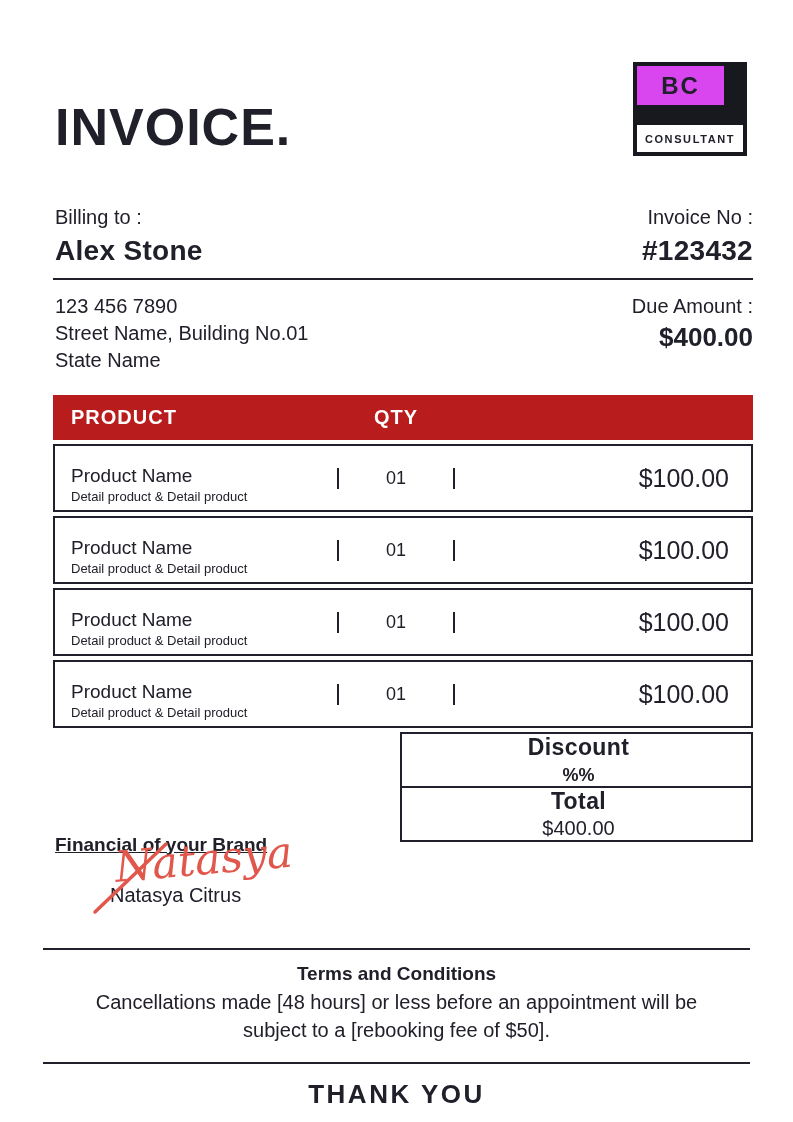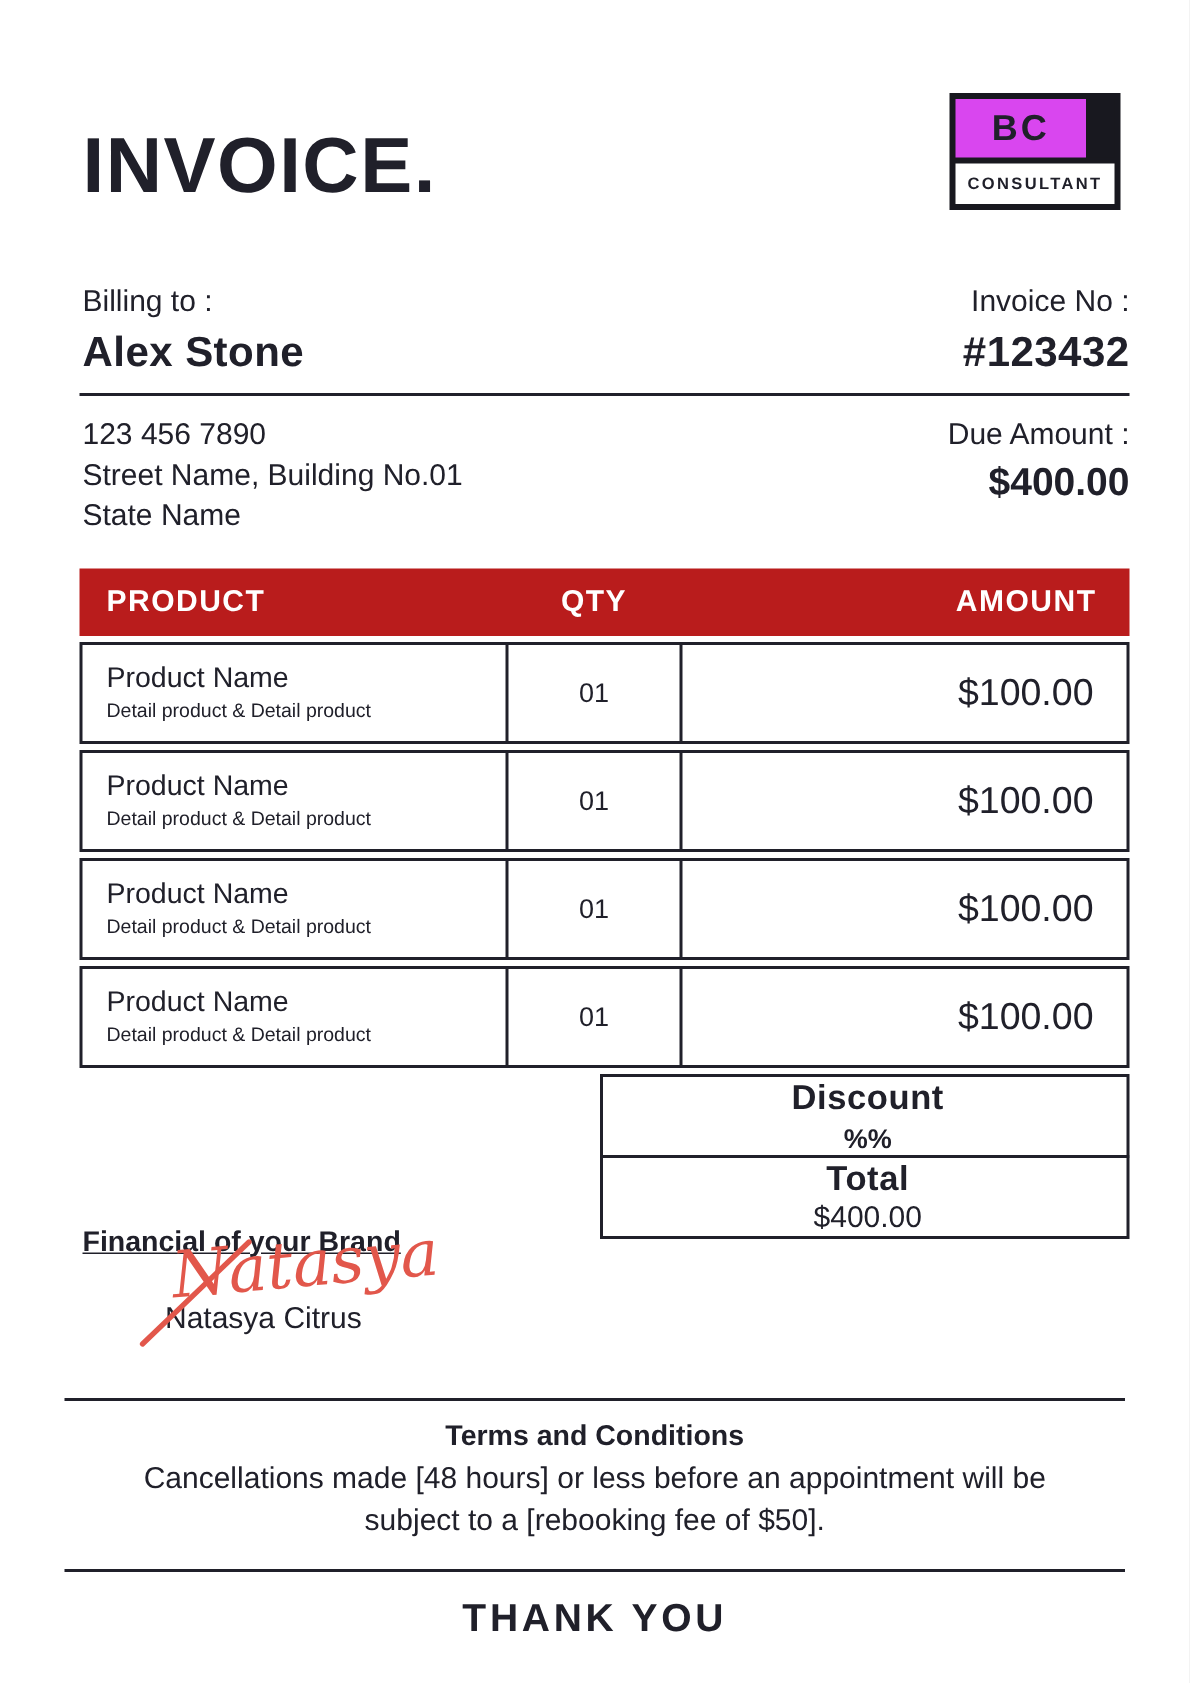--- a/index.html
+++ b/index.html
@@ -15,21 +15,21 @@
   .invoice-title { font-size:52px; font-weight:800; letter-spacing:1px; line-height:1.1; }
 
   .logo { background:#18181f; padding:4px; width:114px; }
   .logo-row { display:flex; }
   .logo-bc {
     background:#d946ef; width:87px; height:39px; display:flex; align-items:center; justify-content:center;
     font-size:24px; font-weight:700; letter-spacing:2px; color:#20202a;
   }
   .logo-square { flex:1; background:#18181f; }
   .logo-consultant {
-    background:#fff; margin-top:4px; height:27px; display:flex; align-items:center; justify-content:center;
+    background:#fff; margin-top:20px; height:27px; display:flex; align-items:center; justify-content:center;
     font-size:11px; font-weight:700; letter-spacing:1.6px; color:#20202a;
   }
 
   
   .meta { display:flex; justify-content:space-between; align-items:flex-end; margin:50px 40px 0 55px; }
   .meta-label { font-size:20px; }
   .meta-strong { font-size:28px; font-weight:700; margin-top:6px; letter-spacing:0.3px; }
   .meta-right { text-align:right; }
 
   .rule { border-top:2.5px solid #20202a; margin:11px 40px 0 53px; }
@@ -43,21 +43,21 @@
   
   .table { margin:21px 40px 0 53px; }
   .thead {
     display:flex; background:#b91c1c; color:#ffffff; height:45px; align-items:center;
     font-weight:700; font-size:20px; letter-spacing:1px; margin-bottom:4px;
   }
   .col-product { width:40.5%; padding-left:18px; }
   .col-qty { width:17%; text-align:center; }
   .col-amount { flex:1; text-align:right; padding-right:22px; }
 
-  .trow { display:flex; border:2px solid #20202a; margin-bottom:4px; height:68px; }
+  .trow { display:flex; border:2px solid #20202a; margin-bottom:4px; height:68px;align-items:center; }
   .td-product { width:40.5%; padding:11px 8px 0 16px; }
   .product-name { font-size:19px; line-height:24px; }
   .product-detail { font-size:13px; margin-top:1px; }
   .td-qty {
     width:17%; border-left:2px solid #20202a; border-right:2px solid #20202a;
     display:flex; align-items:center; justify-content:center; font-size:18px;
   }
   .td-amount { flex:1; display:flex; align-items:center; justify-content:flex-end; padding-right:22px; font-size:25px; }
 
   
@@ -130,21 +130,20 @@
     <div class="due">
       <div class="due-label">Due Amount :</div>
       <div class="due-value">$400.00</div>
     </div>
   </div>
 
   <div class="table">
     <div class="thead">
       <div class="col-product">PRODUCT</div>
       <div class="col-qty">QTY</div>
-      <div class="col-amount">AMOUNT</div>
     </div>
 
     <div class="trow">
       <div class="td-product">
         <div class="product-name">Product Name</div>
         <div class="product-detail">Detail product &amp; Detail product</div>
       </div>
       <div class="td-qty">01</div>
       <div class="td-amount">$100.00</div>
     </div>

